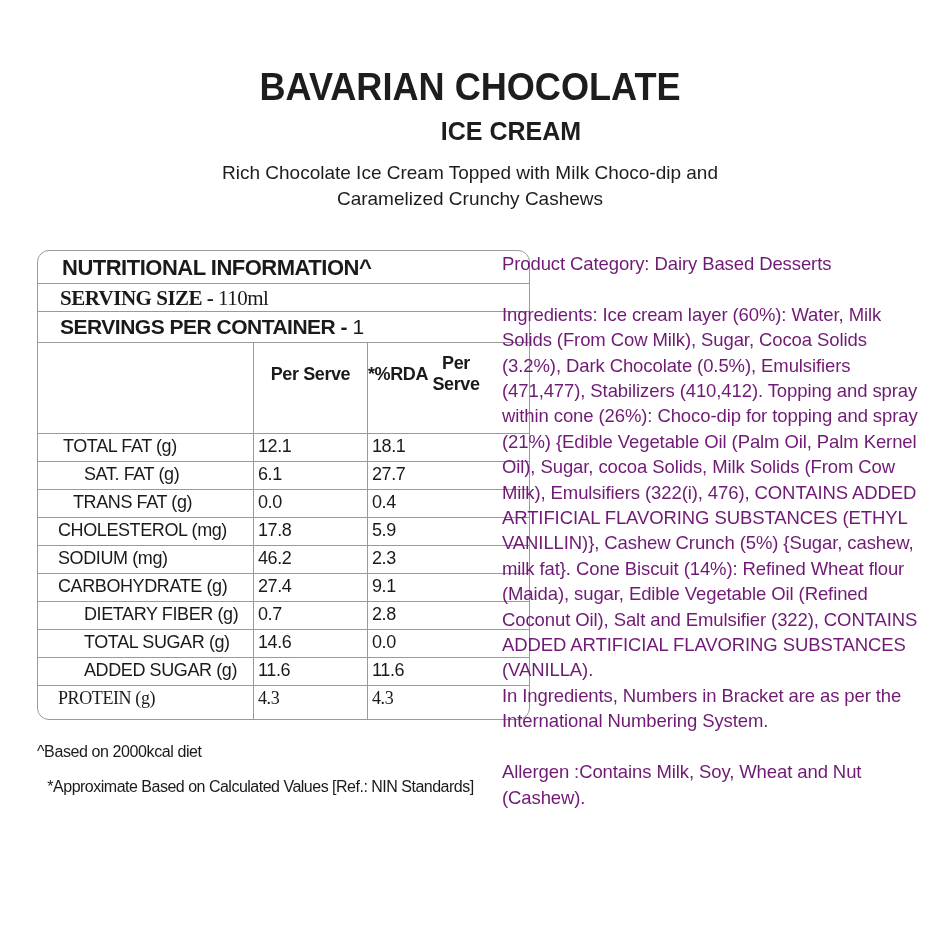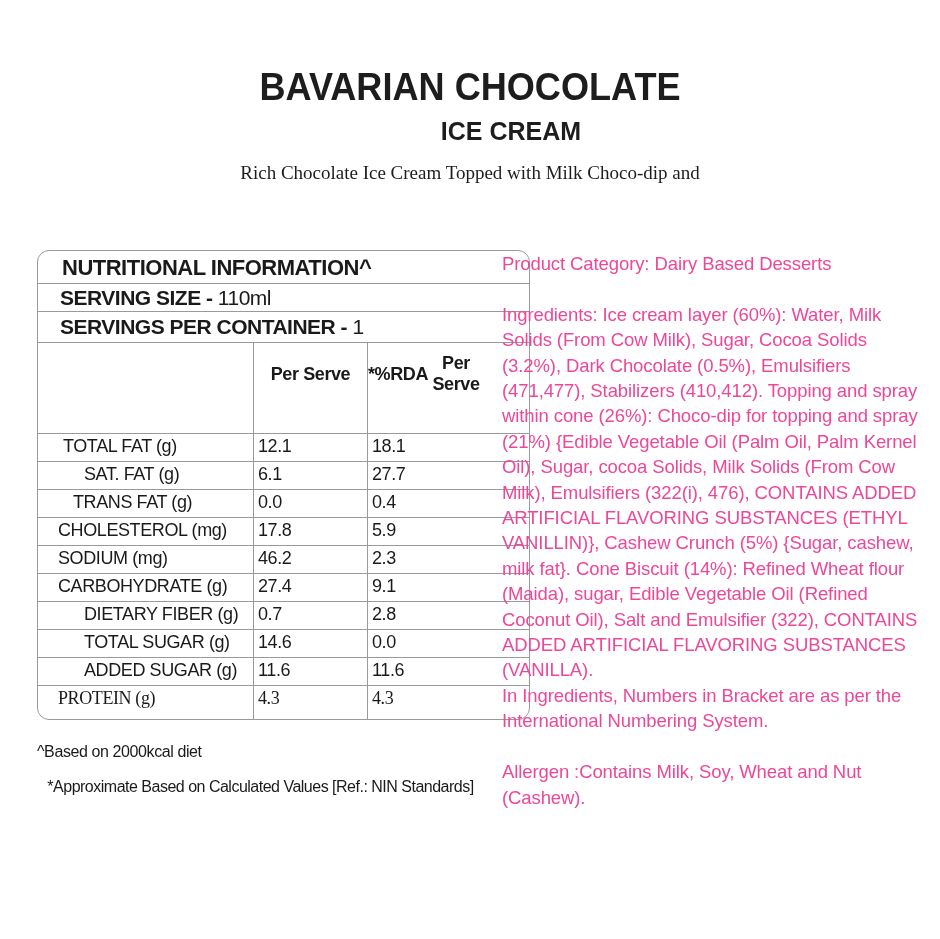--- a/index.html
+++ b/index.html
@@ -1,53 +1,54 @@
 <!DOCTYPE html>
 <html><head>
 <meta charset="utf-8">
 <style>
   html, body { margin:0; padding:0; background:#ffffff; }
   body { width:940px; height:939px; position:relative; overflow:hidden; color:#1a1a1a; font-family:"Liberation Sans", sans-serif; }
   .title { position:absolute; left:0; width:940px; top:66px; text-align:center; font-family:"Liberation Sans", sans-serif; font-weight:bold; font-size:38px; letter-spacing:0px; color:#1d1d1d; transform:scaleX(0.95); }
   .subtitle { position:absolute; left:0; width:940px; top:117px; text-align:center; font-weight:bold; font-size:25px; color:#1d1d1d;padding-left:41px; }
-  .tagline { position:absolute; left:0; width:940px; top:160px; text-align:center; font-size:19px; line-height:26px; color:#1d1d1d;font-family:Liberation Serif, serif; }
+  .tagline { position:absolute; left:0; width:940px; top:160px; text-align:center; font-size:19px; line-height:26px; color:#1d1d1d; }
   .tagline span { display:block; }
 
   .nutri { position:absolute; left:37px; top:250px; width:493px; height:470px; border:1px solid #9a9a9a; border-radius:12px; box-sizing:border-box; overflow:hidden; font-family:"Liberation Sans", sans-serif; transform-origin:left top; }
   .nrow { position:absolute; left:0; width:100%; border-bottom:1px solid #9a9a9a; box-sizing:border-box; }
   .hdr { font-weight:bold; font-size:21px; color:#1a1a1a; padding-left:22px; white-space:nowrap; letter-spacing:-0.5px; }
   .hdr .light { font-weight:normal; }
   .hdr.first { padding-left:24px; }
   .cols { position:absolute; top:92px; left:0; width:100%; bottom:0; }
   .vline { position:absolute; top:0; bottom:0; width:1px; background:#9a9a9a; }
   .colhead { position:absolute; top:0; height:62px; display:flex; align-items:center; justify-content:center; text-align:center; font-weight:bold; font-size:18px; line-height:21px; letter-spacing:-0.4px; }
   .drow { position:absolute; left:0; width:100%; height:28px; border-top:1px solid #9a9a9a; box-sizing:border-box; font-size:18px; letter-spacing:-0.4px; }
   .drow .lbl { position:absolute; top:2px; white-space:nowrap; }
   .drow .v1 { position:absolute; left:220px; top:2px; }
   .drow .v2 { position:absolute; left:334px; top:2px; }
 
   .foot1 { position:absolute; left:37px; width:447px; top:743px; text-align:left; font-size:16px; letter-spacing:-0.4px; }
   .foot2 { position:absolute; left:37px; width:447px; top:778px; text-align:center; font-size:16px; letter-spacing:-0.5px; white-space:nowrap; }
 
-  .right { position:absolute; left:502px; top:251px; width:420px; font-size:18.5px; line-height:25.4px; color:#ec4899; letter-spacing:-0.1px; }
+  .right { position:absolute; left:502px; top:251px; width:420px; font-size:18.5px; line-height:25.4px; color:#701a75; letter-spacing:-0.1px; }
   .right p { margin:0; }
   .right .gap { height:25.4px; }
 </style>
 </head>
 <body>
 
 <div class="title">BAVARIAN CHOCOLATE</div>
 <div class="subtitle">ICE CREAM</div>
 <div class="tagline">
   <span>Rich Chocolate Ice Cream Topped with Milk Choco-dip and</span>
+  <span>Caramelized Crunchy Cashews</span>
 </div>
 
 <div class="nutri">
   <div class="nrow hdr first" style="top:0;height:33px;line-height:34px;font-size:22px;">NUTRITIONAL INFORMATION^</div>
-  <div class="nrow hdr" style="top:33px;height:28px;line-height:28px;"><span>SERVING SIZE - </span><span class="light">110ml</span></div>
+  <div class="nrow hdr" style="top:33px;height:28px;line-height:28px;font-family:Liberation Serif, serif;"><span>SERVING SIZE - </span><span class="light">110ml</span></div>
   <div class="nrow hdr" style="top:61px;height:31px;line-height:30px;"><span>SERVINGS PER CONTAINER - </span><span class="light">1</span></div>
 
   <div class="cols">
     <div class="vline" style="left:215px;"></div>
     <div class="vline" style="left:329px;"></div>
     <div class="colhead" style="left:216px;width:113px;">Per Serve</div>
     <div class="colhead" style="left:330px;width:116px;flex-direction:row;">
       <span>*%RDA</span>
       <span>Per Serve</span>
     </div>

